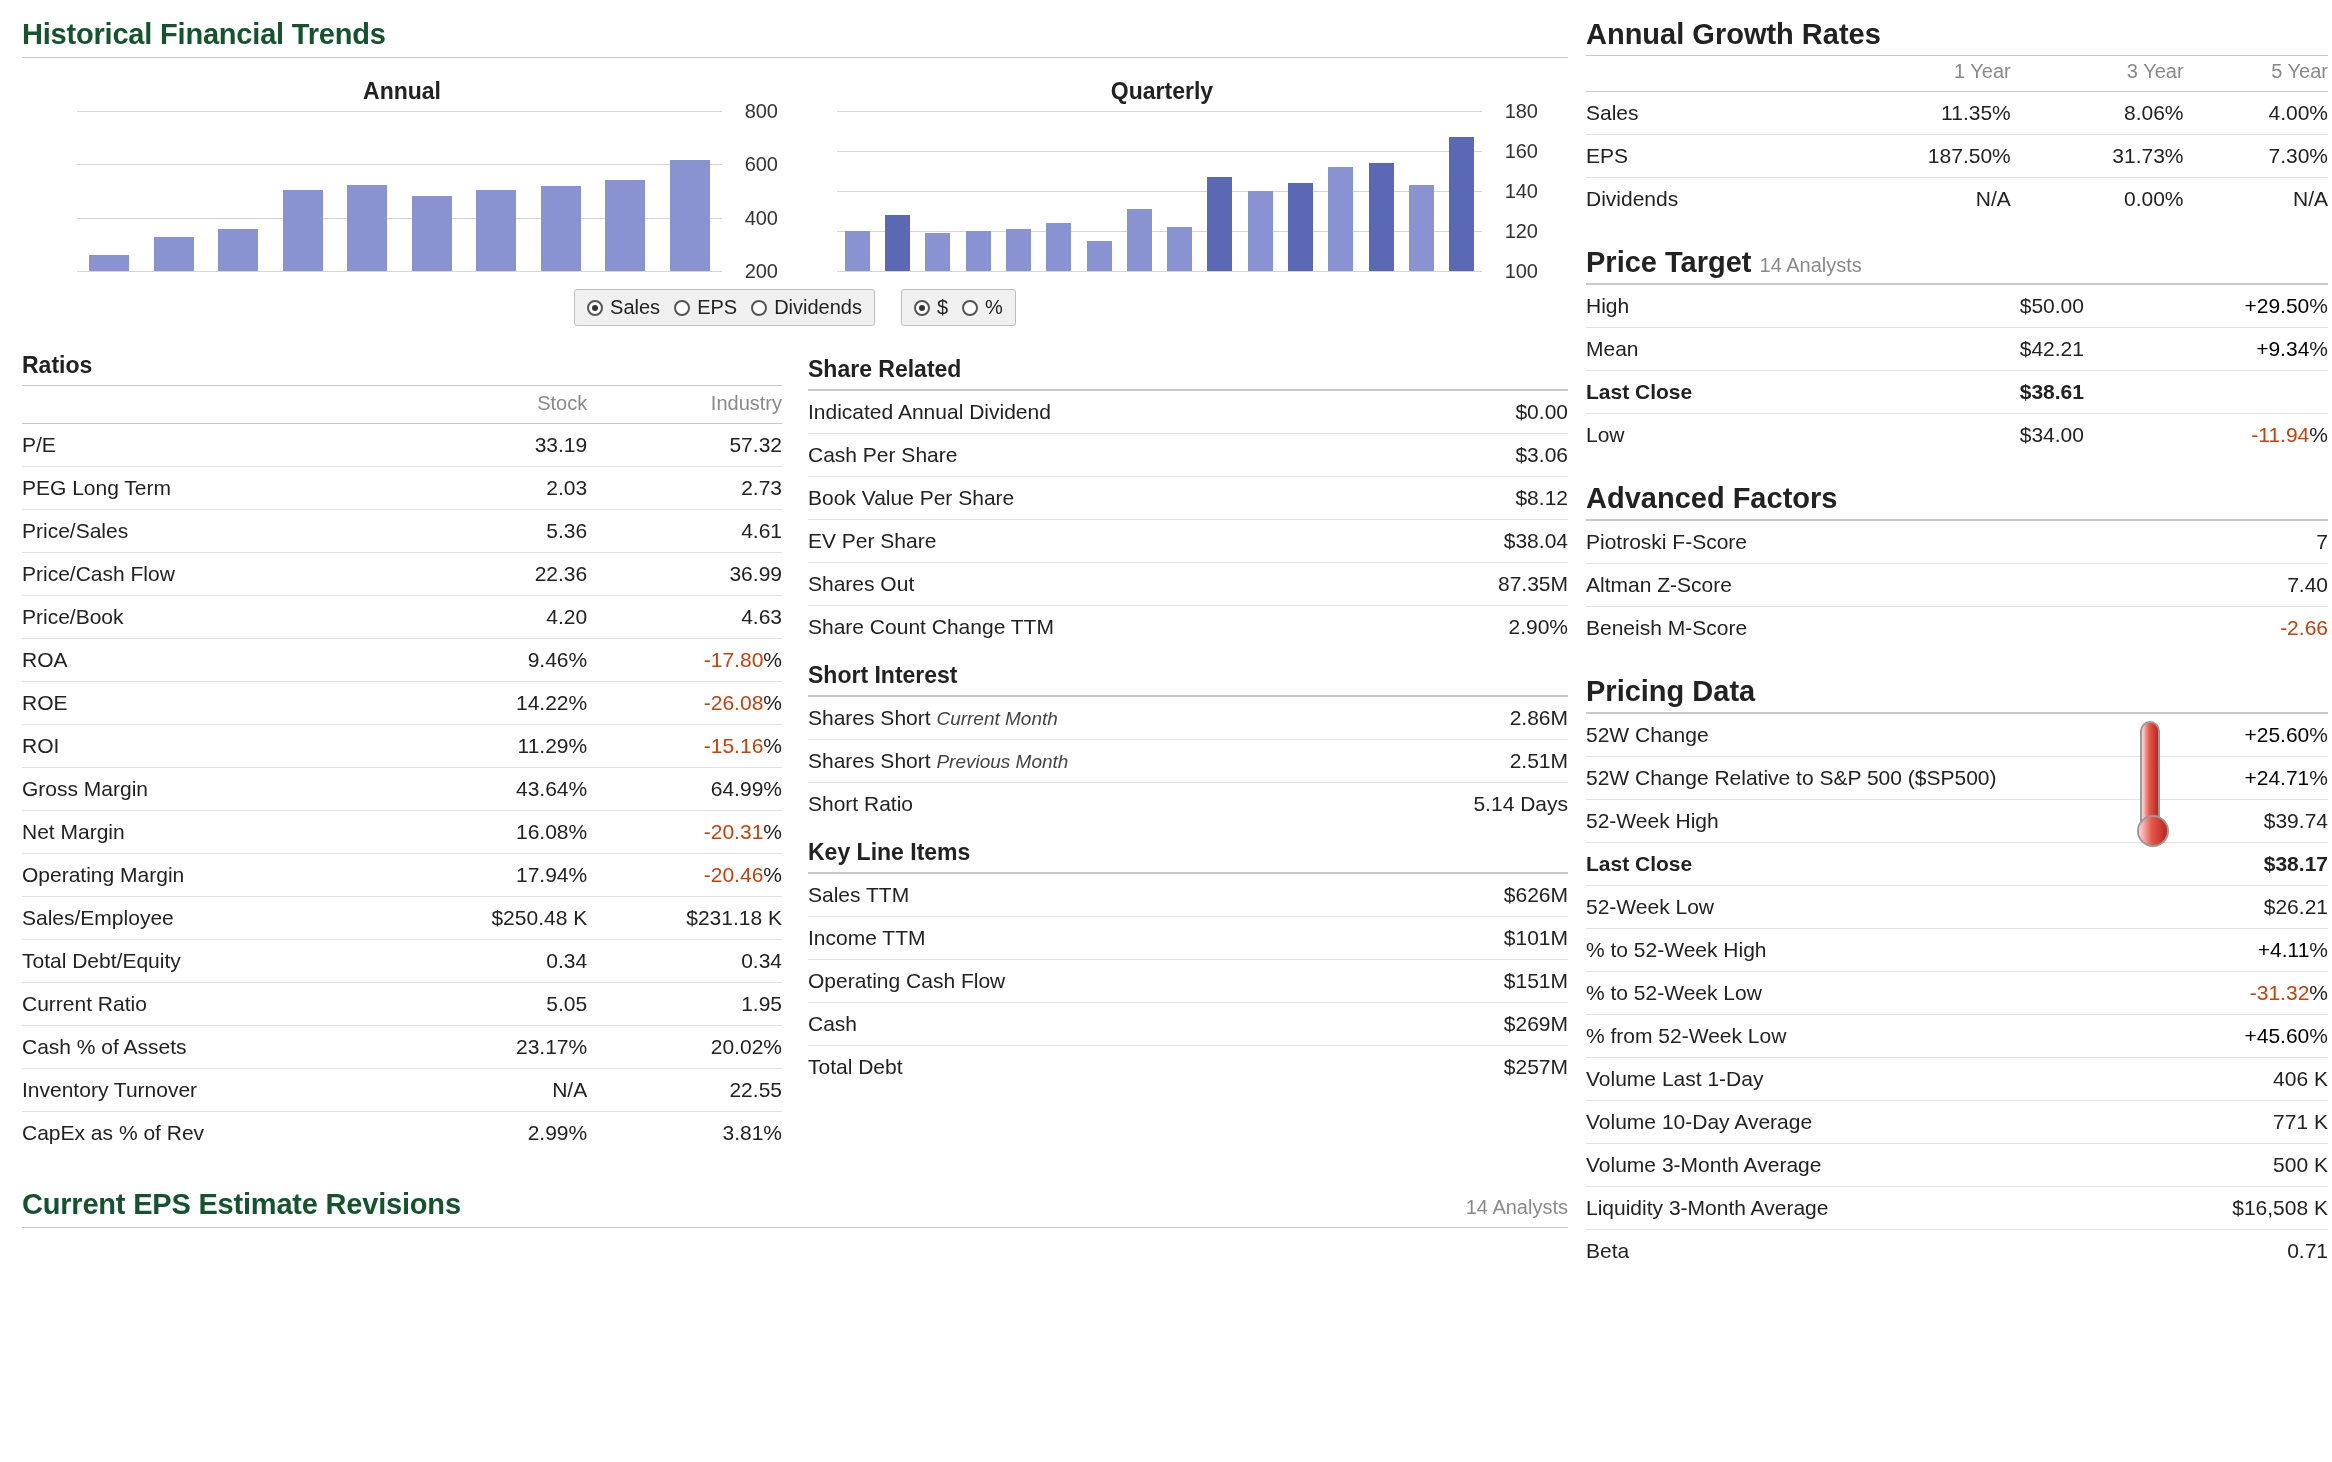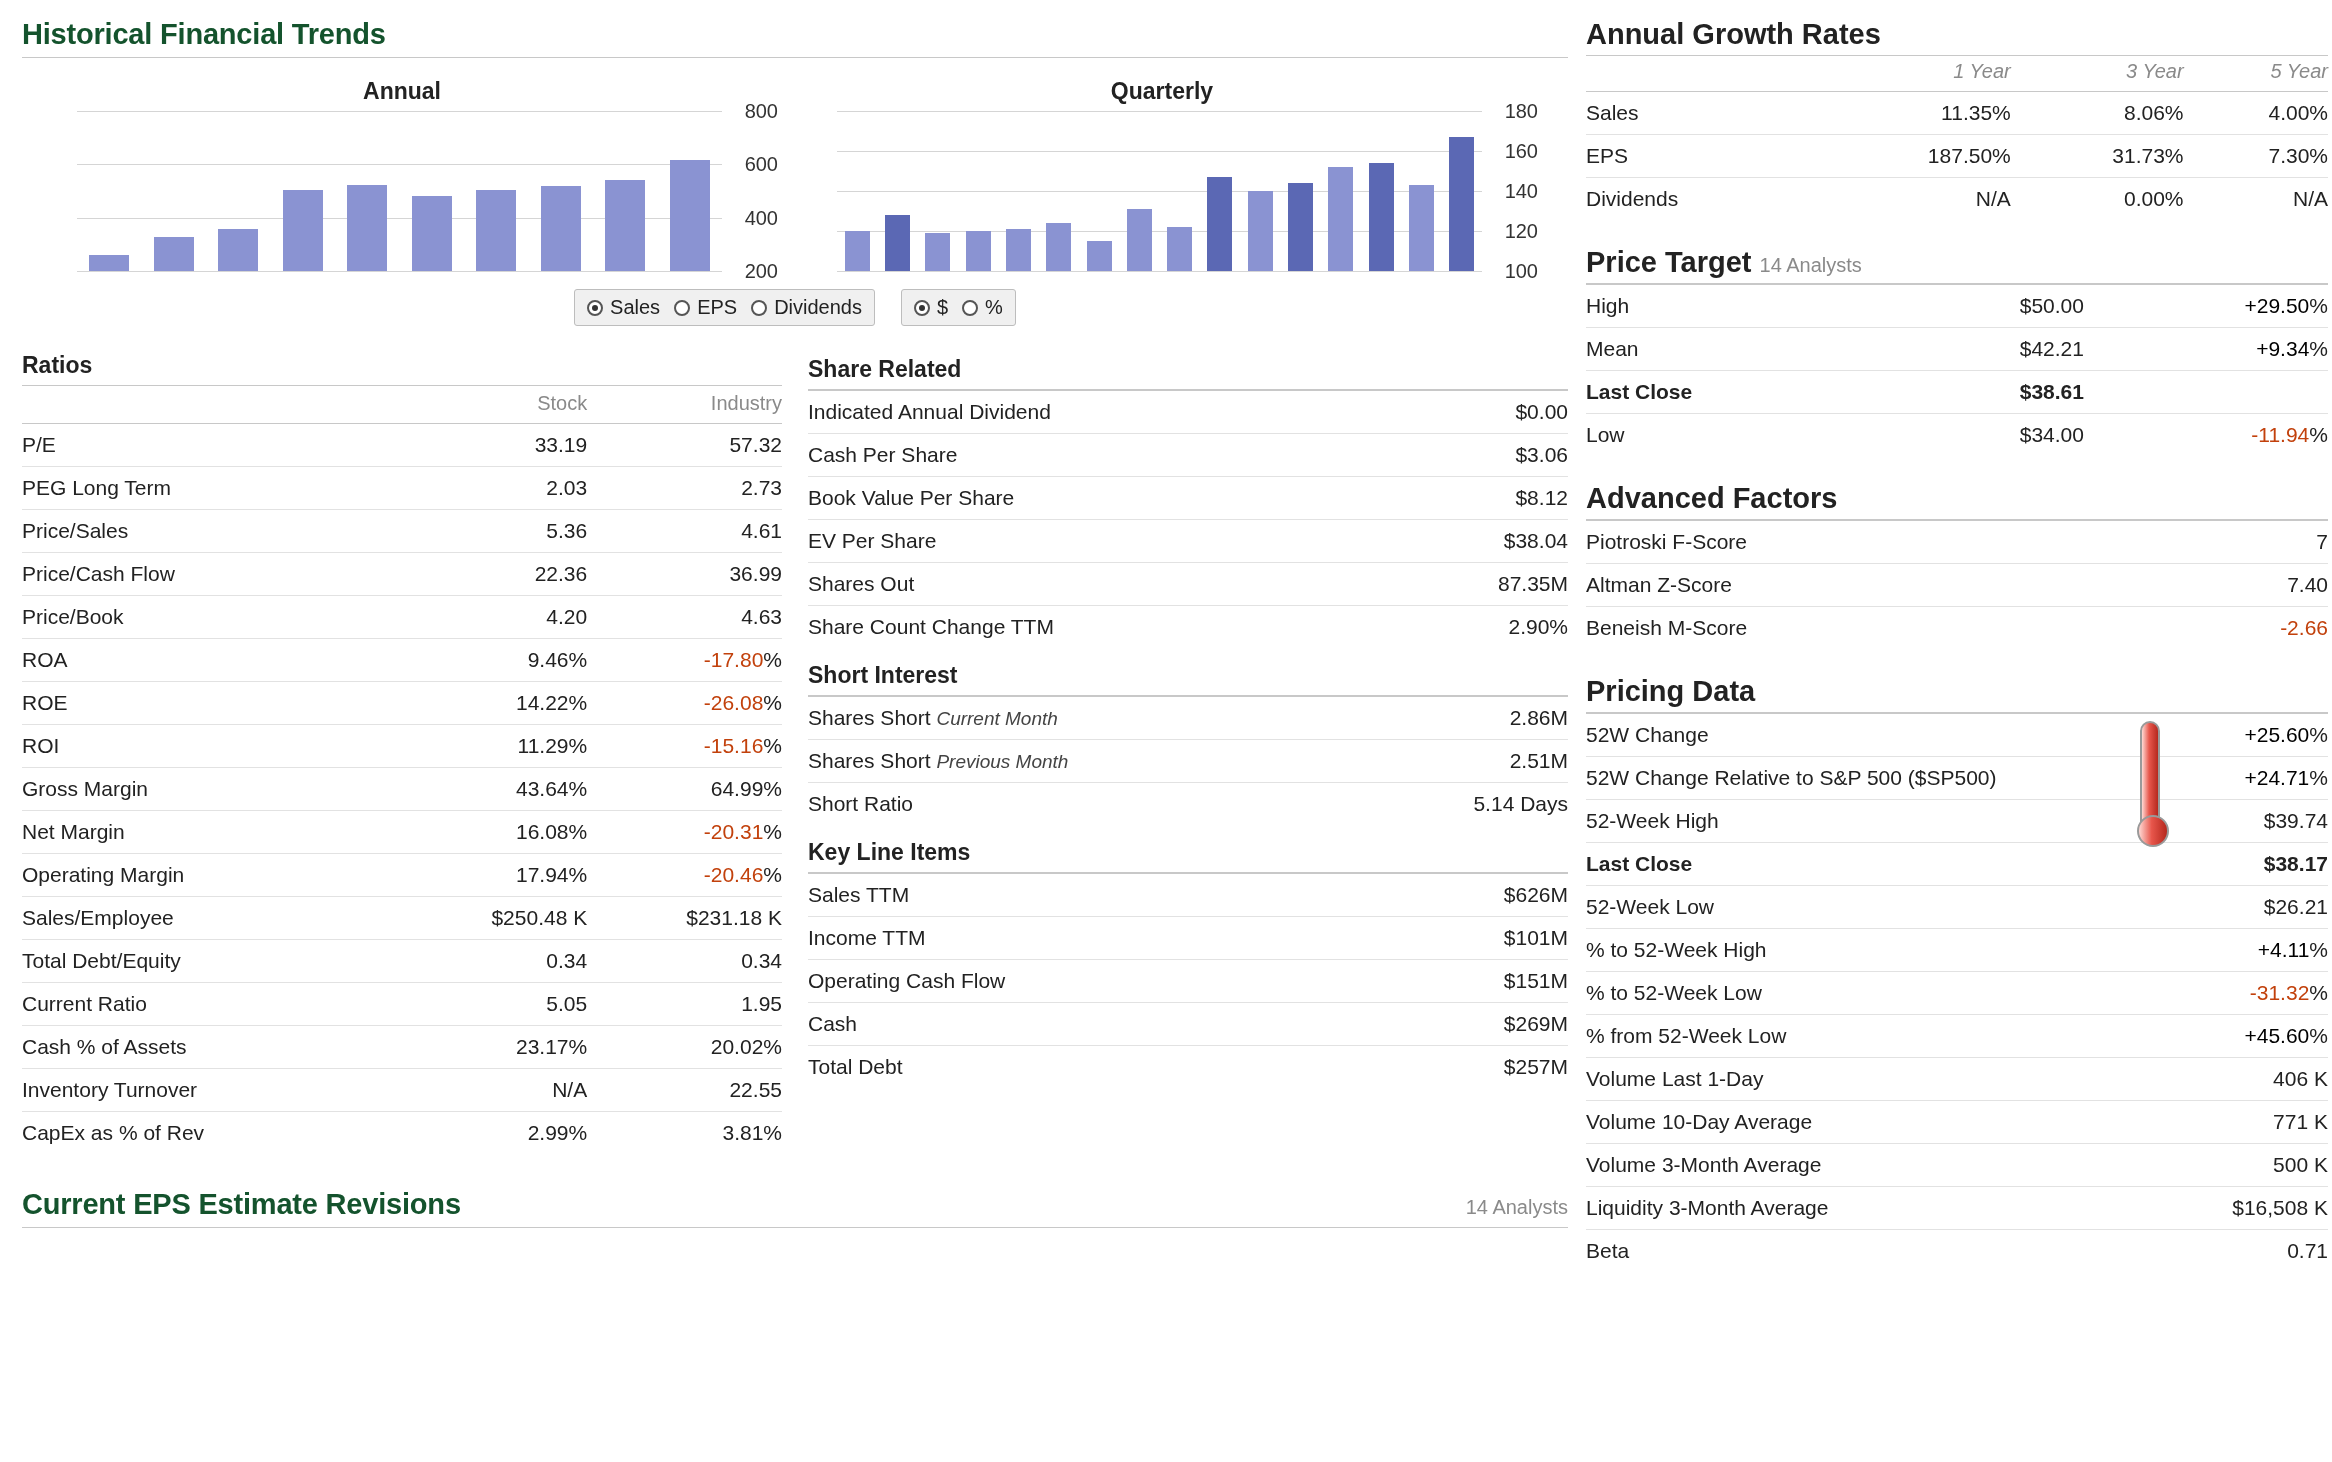--- a/index.html
+++ b/index.html
@@ -115,21 +115,21 @@
 
   .title-row { display: flex; align-items: baseline; justify-content: space-between; }
   .title-row .analysts { font-size: 20px; color: #8a8a8a; }
 
   
   .rt-title { font-size: 29px; font-weight: bold; margin: 0 0 4px 0; }
   .rt-title .sm { font-size: 20px; font-weight: normal; color: #8a8a8a; }
   table.rt { width: 100%; border-collapse: collapse; }
   table.rt th {
     font-size: 20px; font-weight: normal; color: #8a8a8a;
-    text-align: right; padding: 4px 0 8px 0; font-style: italic;
+    text-align: right; padding: 4px 0 8px 0;
   }
   table.rt td { font-size: 21px; padding: 9px 0; border-top: 1px solid #e2e2e2; }
   table.rt tr:first-child td { border-top: 1px solid #c8c8c8; }
   td.l { text-align: left; } td.r { text-align: right; white-space: nowrap; }
 
   
   .thermo-wrap { position: relative; }
   .thermo {
     position: absolute;
     right: 168px; top: 8px;

